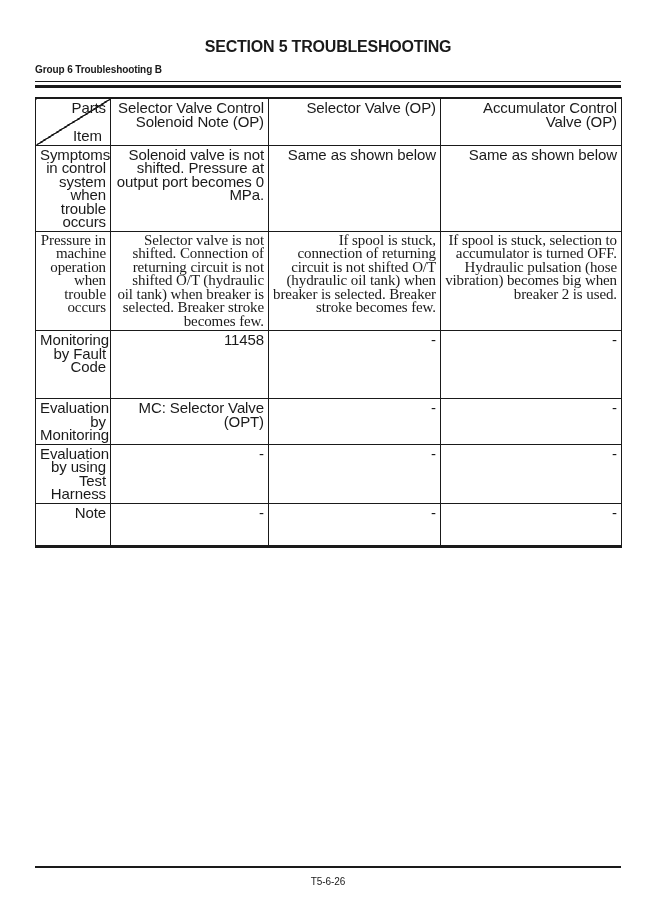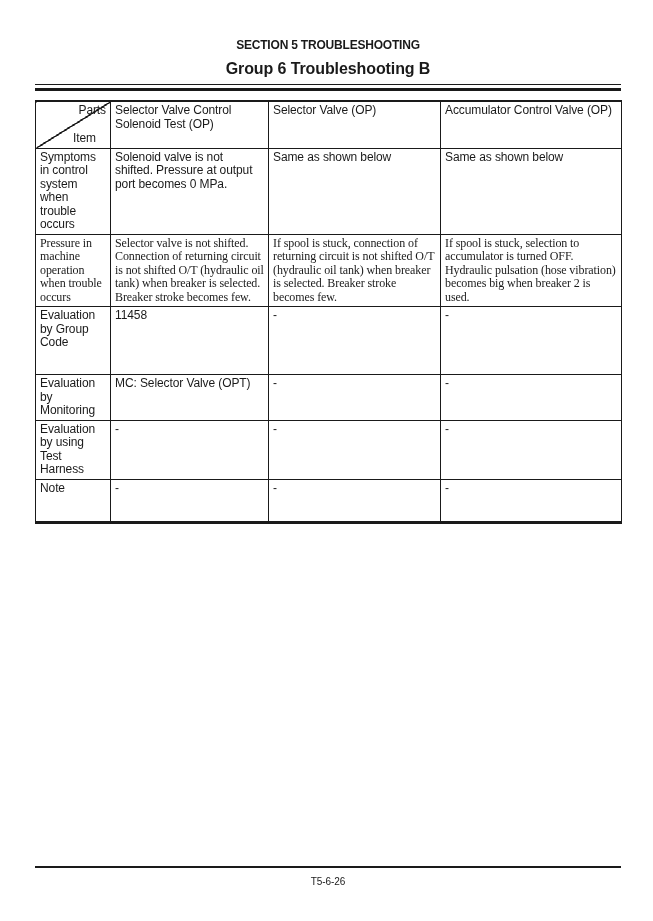--- a/index.html
+++ b/index.html
@@ -15,28 +15,28 @@
     position: absolute; inset: 0;
     background: #ffffff;
   }
   .content {
     position: absolute;
     left: 35px; width: 586px; top: 0;
   }
   h1.section-title {
     margin-top: 38px;
     text-align: center;
-    font-size: 12px;
+    font-size: 16px;
     font-weight: bold;
     letter-spacing: -0.2px;
   }
   h2.group-title {
     margin-top: 8px;
-    text-align: center;
-    font-size: 16px;
+    text-align: left;
+    font-size: 10px;
     font-weight: bold;
     letter-spacing: -0.1px;
   }
   .double-rule {
     margin-top: 6px;
     height: 7px;
     border-top: 1.5px solid #1a1a1a;
     border-bottom: 3px solid #1a1a1a;
   }
   table.ts-table {
@@ -48,22 +48,22 @@
     border-top-width: 2px;
     border-bottom-width: 3px;
   }
   table.ts-table col.c-item { width: 75px; }
   table.ts-table col.c-1 { width: 158px; }
   table.ts-table col.c-2 { width: 172px; }
   table.ts-table col.c-3 { width: 181px; }
   table.ts-table th, table.ts-table td {
     border: 1px solid #1a1a1a;
     vertical-align: top;
-    text-align: left;
-    font-size: 12px;
+    text-align: right;
+    font-size: 15px;
     font-weight: normal;
     line-height: 13.5px;
     padding: 2px 4px 2px 4px;
     letter-spacing: -0.1px;
     overflow: hidden;
   }
   thead tr { height: 47px; }
   thead th { border-bottom-width: 1.5px; }
   th.corner-cell {
     position: relative;
@@ -122,40 +122,40 @@
           <col class="c-1">
           <col class="c-2">
           <col class="c-3">
       </colgroup>
       <thead>
         <tr>
           <th class="corner-cell">
             <span class="corner-parts">Parts</span>
             <span class="corner-item">Item</span>
           </th>
-          <th>Selector Valve Control Solenoid Test (OP)</th>
+          <th>Selector Valve Control Solenoid Note (OP)</th>
           <th>Selector Valve (OP)</th>
           <th>Accumulator Control Valve (OP)</th>
         </tr>
       </thead>
       <tbody>
           <tr>
             <td>Symptoms in control system when trouble occurs</td>
             <td>Solenoid valve is not shifted. Pressure at output port becomes 0 MPa.</td>
             <td>Same as shown below</td>
             <td>Same as shown below</td>
           </tr>
           <tr>
             <td>Pressure in machine operation when trouble occurs</td>
             <td>Selector valve is not shifted. Connection of returning circuit is not shifted O/T (hydraulic oil tank) when breaker is selected. Breaker stroke becomes few.</td>
             <td>If spool is stuck, connection of returning circuit is not shifted O/T (hydraulic oil tank) when breaker is selected. Breaker stroke becomes few.</td>
             <td>If spool is stuck, selection to accumulator is turned OFF. Hydraulic pulsation (hose vibration) becomes big when breaker 2 is used.</td>
           </tr>
           <tr>
-            <td>Evaluation by Group Code</td>
+            <td>Monitoring by Fault Code</td>
             <td>11458</td>
             <td>-</td>
             <td>-</td>
           </tr>
           <tr>
             <td>Evaluation by Monitoring</td>
             <td>MC: Selector Valve (OPT)</td>
             <td>-</td>
             <td>-</td>
           </tr>

